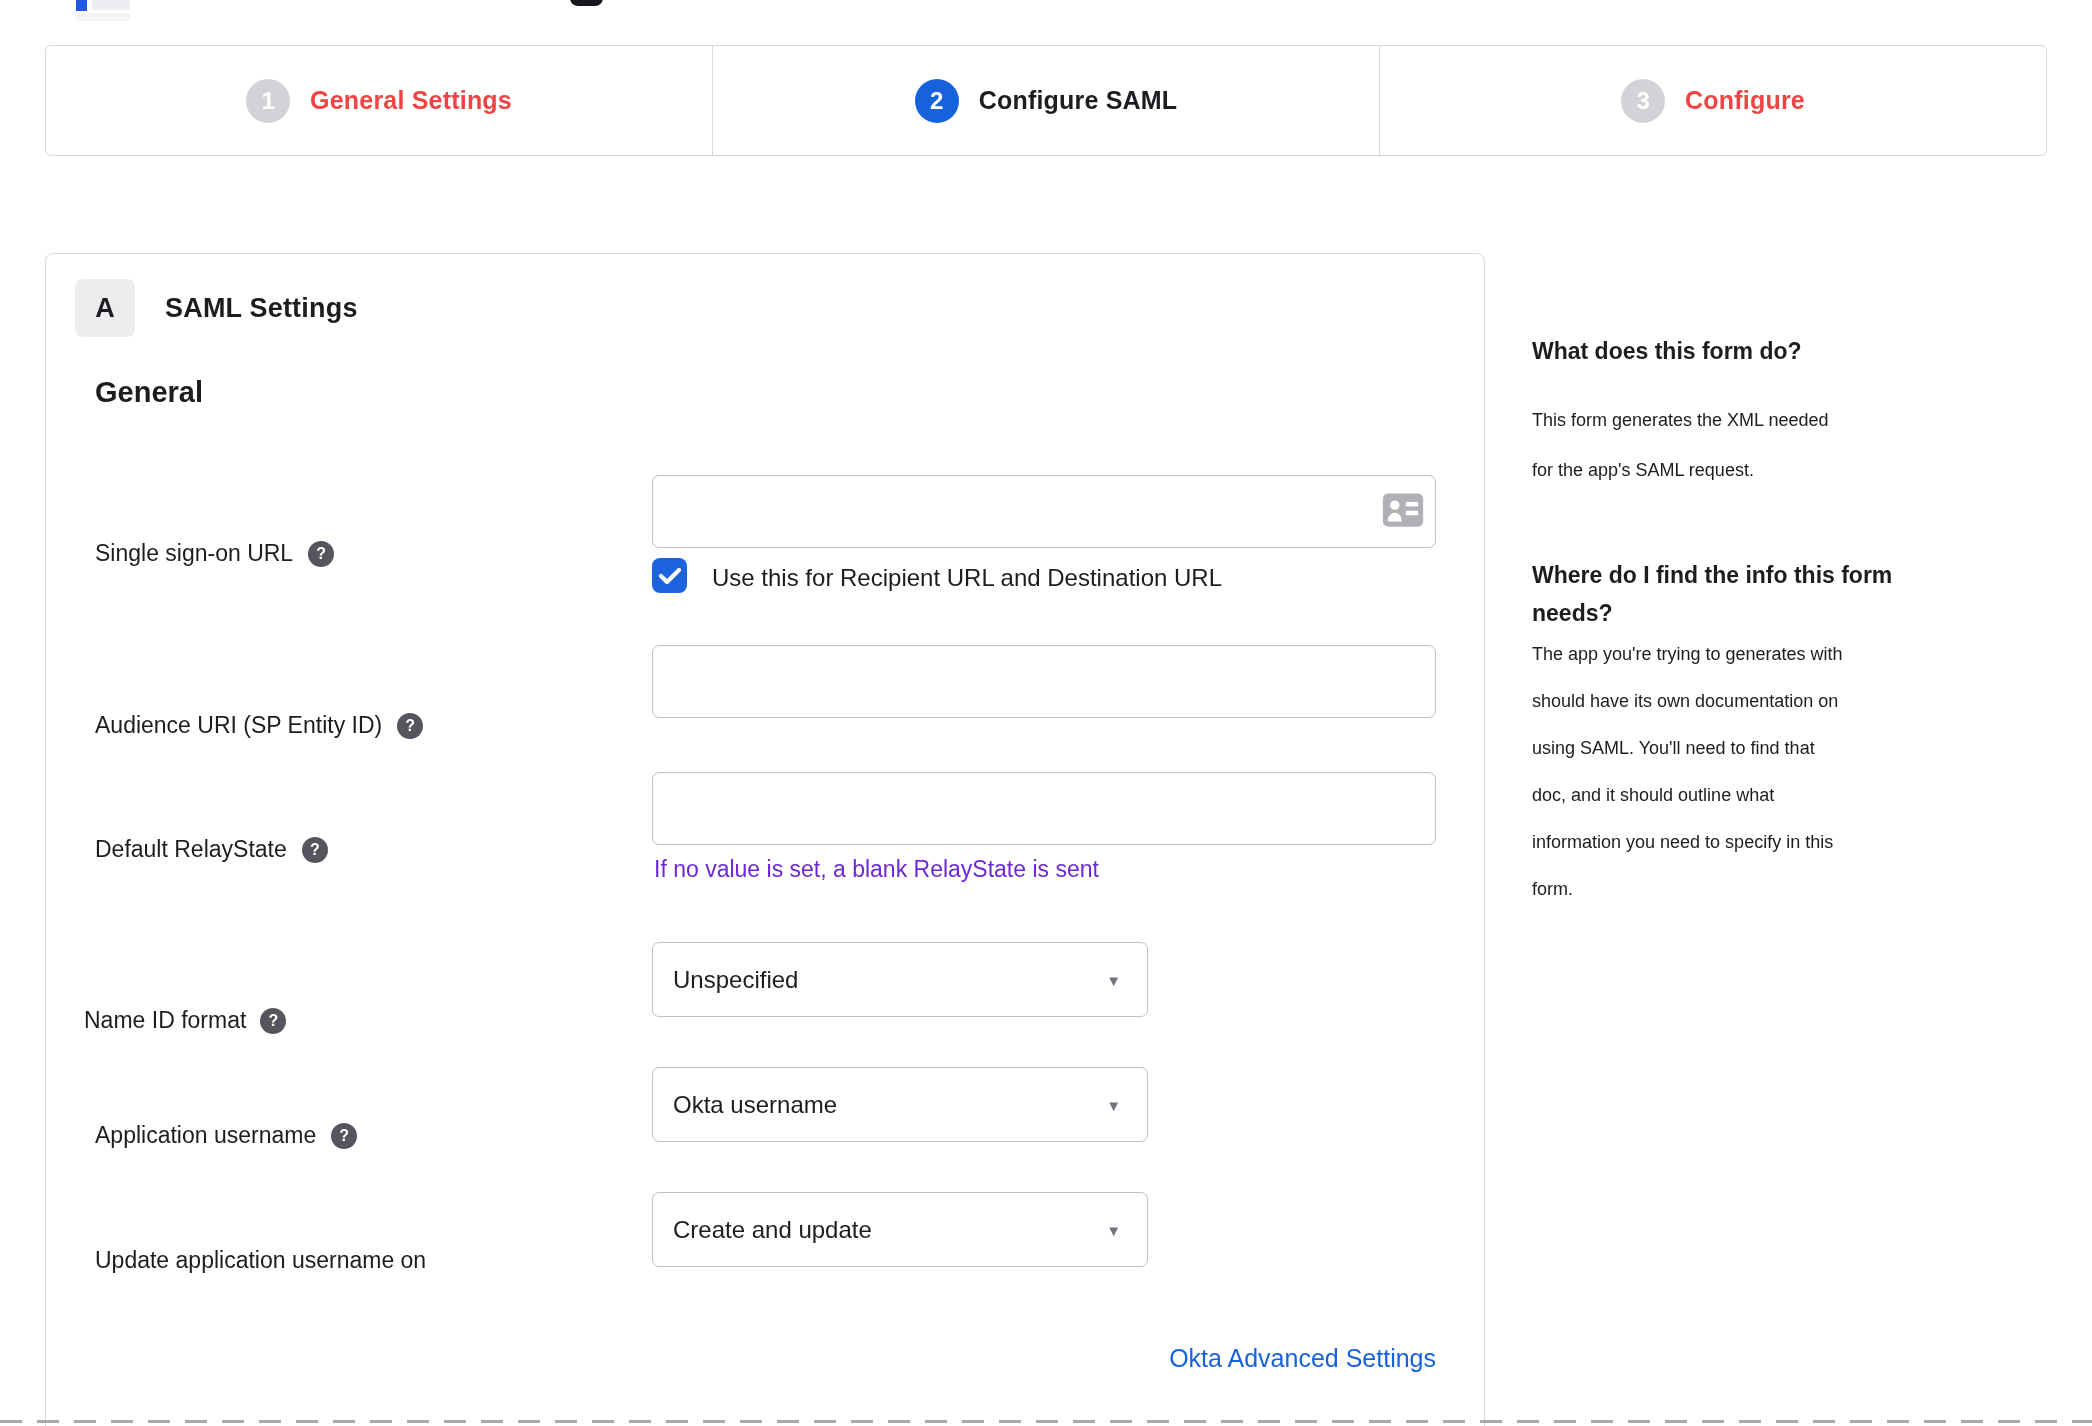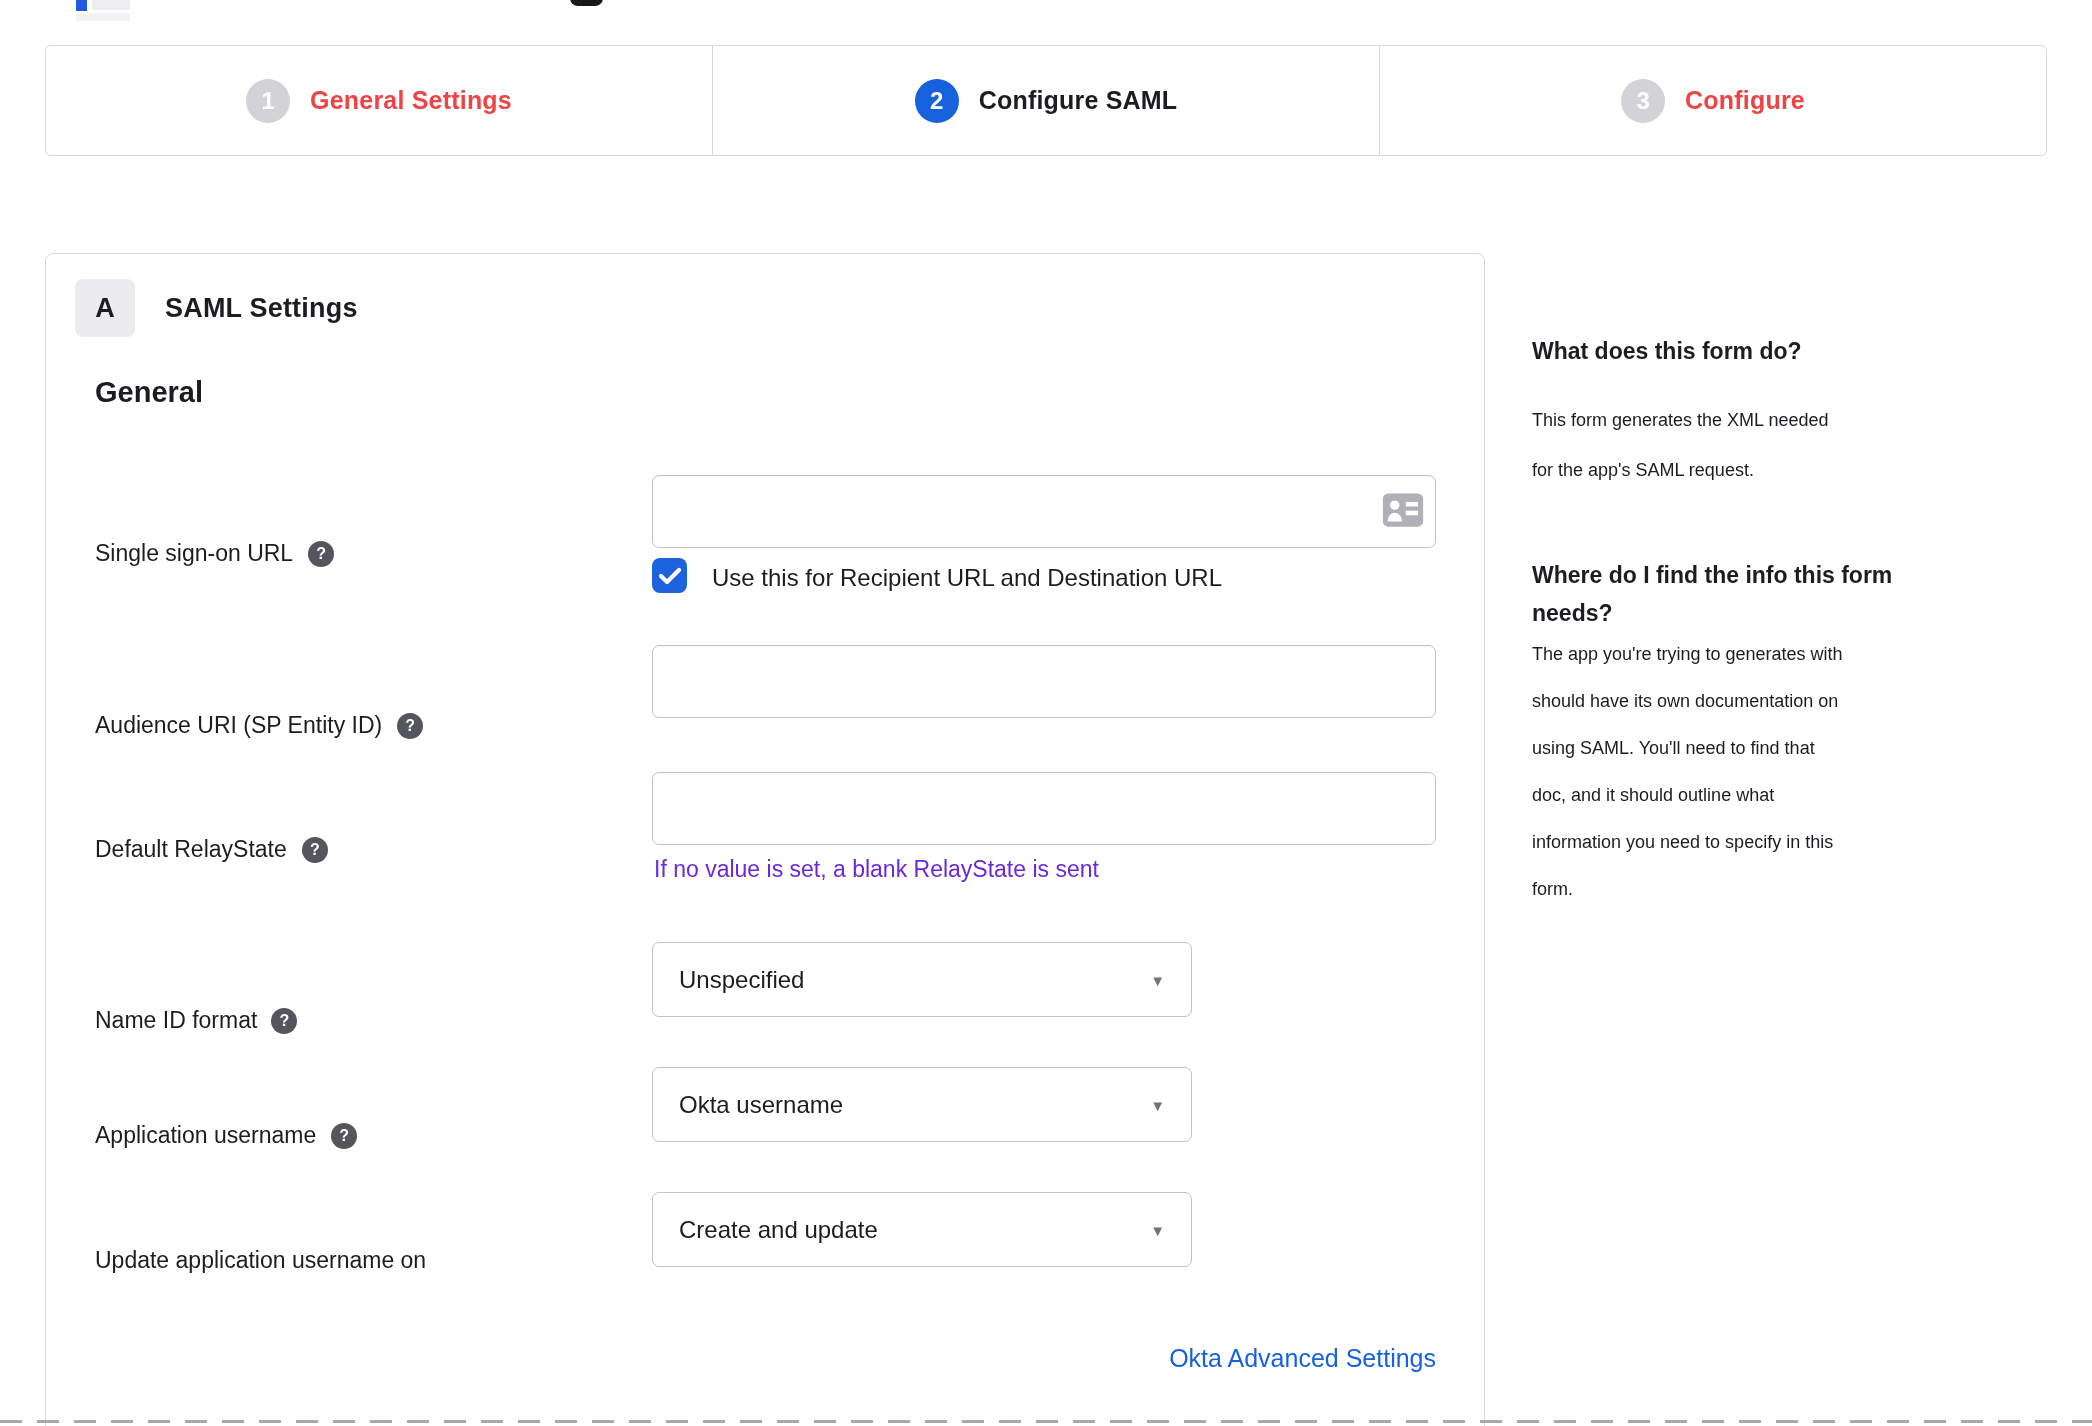--- a/index.html
+++ b/index.html
@@ -44,23 +44,23 @@
     box-shadow: inset 0 1px 2px rgba(0,0,0,0.04); outline:none; }
 
   .vcard-icon { left:1382px; top:492px; width:42px; height:36px; }
 
   .checkbox { left:652px; top:558px; width:35px; height:35px; background:#1c63dd;
     border-radius:8px; display:flex; align-items:center; justify-content:center; cursor:pointer; }
   .checkbox-label { left:712px; top:564px; font-size:24px; }
 
   .hint { left:654px; top:856px; font-size:23px; color:#6d28d9; }
 
-  .select { width:540px; height:75px; background:#fff; border:1px solid #c1c1c8;
+  .select { width:496px; height:75px; background:#fff; border:1px solid #c1c1c8;
     border-radius:7px; display:flex; align-items:center; font-size:24px;
-    padding:0 26px; position:absolute; cursor:pointer; }
+    padding:0 20px; position:absolute; cursor:pointer; }
   .select .caret { position:absolute; right:26px; top:50%; transform:translateY(-50%);
     font-size:15px; color:#73737b; }
 
   .adv-link { left:1114px; top:1344px; width:322px; font-size:25px; font-weight:500;
     color:#1662dd; text-align:right; cursor:pointer; text-decoration:none; display:block; }
 
   
   .sb-h { left:1532px; font-size:23px; font-weight:bold; line-height:38px; }
   .sb-line { left:1532px; font-size:18px; line-height:47px; }
 
@@ -122,21 +122,21 @@
 </div>
 <input class="abs text-input" style="left: 652px; top: 645px;" type="text" value="">
 
 <div class="abs field-label-row" style="left:95px; top:792px;">
   <span class="field-label">Default RelayState</span>
   <span class="help-icon">?</span>
 </div>
 <input class="abs text-input" style="left: 652px; top: 772px;" type="text" value="">
 <div class="abs hint">If no value is set, a blank RelayState is sent</div>
 
-<div class="abs field-label-row" style="left:95px; top:963px;gap:14px;">
+<div class="abs field-label-row" style="left:84px; top:963px;gap:14px;">
   <span class="field-label">Name ID format</span>
   <span class="help-icon">?</span>
 </div>
 <div class="select" style="left:652px; top:942px;">
   <span>Unspecified</span>
   <span class="caret">▼</span>
 </div>
 
 <div class="abs field-label-row" style="left:95px; top:1078px;">
   <span class="field-label">Application username</span>

